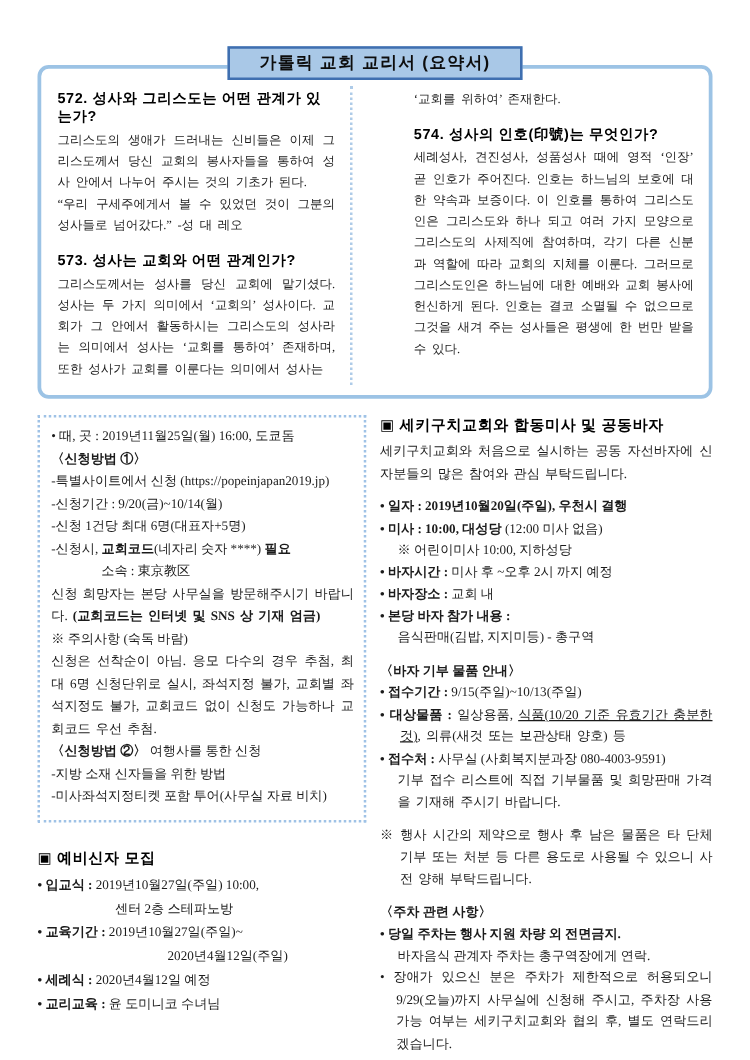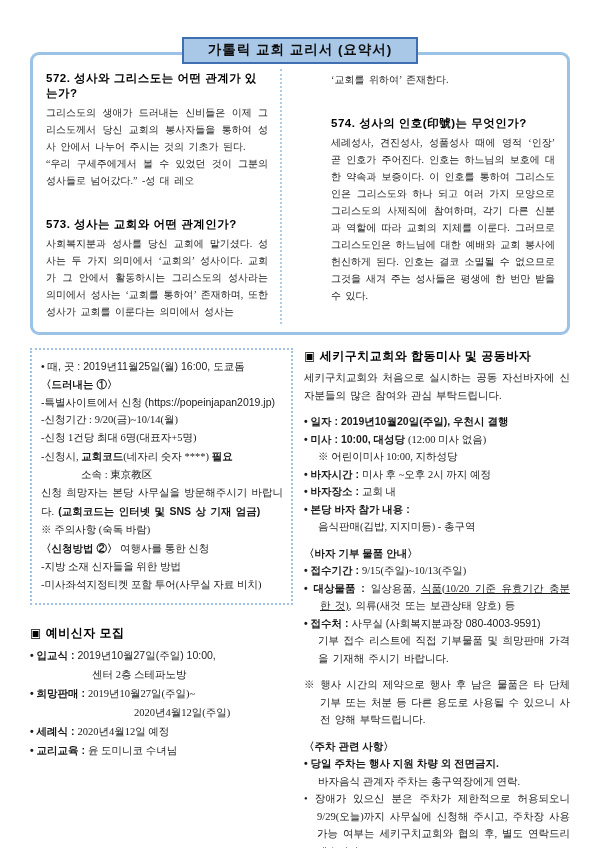--- a/index.html
+++ b/index.html
@@ -1,21 +1,21 @@
 <!DOCTYPE html>
 <html><head>
 <meta charset="utf-8">
 <style>
   html,body { margin:0; padding:0; background:#e8e8e8; }
   .page {
     width:600px; height:848px; margin:0 auto; background:#ffffff;
     position:relative; overflow:hidden; color:#1b1b1b;
     font-family:"Liberation Serif","DejaVu Serif",serif;
   }
-  .sans { font-family:Liberation Sans, sans-serif; }
+  .sans { font-family:Liberation Serif, serif; }
   .serif { font-family:"Liberation Serif","DejaVu Serif",serif; }
   .b { font-weight:bold; }
   .u { text-decoration:underline; }
 
   
   .title-wrap { position:relative; z-index:2; text-align:center; padding-top:37px; margin-bottom:-12px; }
   .title-box {
     display:inline-block; background:#a9c8e7; border:2px solid #3f6fb0;
     padding:2px 24px 3px; font-family:"Liberation Sans","DejaVu Sans",sans-serif;
     font-weight:bold; font-size:13.5px; color:#0d0d0d; letter-spacing:1px;
@@ -26,21 +26,21 @@
     margin:0 30px; border:3px solid #9cc3e5; border-radius:9px;
     display:flex; padding:14px 0 8px; background:#fff; position:relative; z-index:1;gap:36px;
   }
   .main-box .col { width:50%; box-sizing:border-box; padding:2px 12px 4px 13px; }
   .main-box .col.left { border-right:2px dotted #aecbe8; }
   .qa-heading {
     margin:0 0 3px; font-family:"Liberation Sans","DejaVu Sans",sans-serif;
     font-weight:bold; font-size:11.5px; letter-spacing:0.5px; color:#000;
   }
   .qa-body { margin:0; font-size:10px; line-height:17px; text-align:justify; word-spacing:2px; }
-  .gap12 { margin-top:28px; }
+  .gap12 { margin-top:12px; }
 
   
   .content-row { display:flex; margin:13px 30px 0; gap:11px; }
   .left-col  { width:263px; flex:none; }
   .right-col { flex:1; min-width:0; }
 
   .dotted-box { border:2px dotted #9fc2e6; padding:7px 8px 9px 9px; }
   .sec-heading {
     margin:0 0 4px; font-family:"Liberation Sans","DejaVu Sans",sans-serif;
     font-weight:bold; font-size:12px; letter-spacing:0.5px; color:#000;
@@ -68,53 +68,54 @@
   <div class="title-wrap">
     <div class="title-box">가톨릭 교회 교리서 (요약서)</div>
   </div>
 
   <div class="main-box">
     <div class="col left">
       <p class="qa-heading">572. 성사와 그리스도는 어떤 관계가 있는가?</p>
       <p class="qa-body">그리스도의 생애가 드러내는 신비들은 이제 그리스도께서 당신 교회의 봉사자들을 통하여 성사 안에서 나누어 주시는 것의 기초가 된다.</p>
       <p class="qa-body">“우리 구세주에게서 볼 수 있었던 것이 그분의 성사들로 넘어갔다.” -성 대 레오</p>
       <p class="qa-heading gap12">573. 성사는 교회와 어떤 관계인가?</p>
-      <p class="qa-body">사회복지분과 성사를 당신 교회에 맡기셨다. 성사는 두 가지 의미에서 ‘교회의’ 성사이다. 교회가 그 안에서 활동하시는 그리스도의 성사라는 의미에서 성사는 ‘교회를 통하여’ 존재하며, 또한 성사가 교회를 이룬다는 의미에서 성사는</p>
+      <p class="qa-body">그리스도께서는 성사를 당신 교회에 맡기셨다. 성사는 두 가지 의미에서 ‘교회의’ 성사이다. 교회가 그 안에서 활동하시는 그리스도의 성사라는 의미에서 성사는 ‘교회를 통하여’ 존재하며, 또한 성사가 교회를 이룬다는 의미에서 성사는</p>
     </div>
     <div class="col">
       <p class="qa-body">‘교회를 위하여’ 존재한다.</p>
       <p class="qa-heading gap12">574. 성사의 인호(印號)는 무엇인가?</p>
       <p class="qa-body">세례성사, 견진성사, 성품성사 때에 영적 ‘인장’ 곧 인호가 주어진다. 인호는 하느님의 보호에 대한 약속과 보증이다. 이 인호를 통하여 그리스도인은 그리스도와 하나 되고 여러 가지 모양으로 그리스도의 사제직에 참여하며, 각기 다른 신분과 역할에 따라 교회의 지체를 이룬다. 그러므로 그리스도인은 하느님에 대한 예배와 교회 봉사에 헌신하게 된다. 인호는 결코 소멸될 수 없으므로 그것을 새겨 주는 성사들은 평생에 한 번만 받을 수 있다.</p>
     </div>
   </div>
 
   <div class="content-row">
 
     <div class="left-col">
 
       <div class="dotted-box">
         <p class="line sans">• 때, 곳 : 2019년11월25일(월) 16:00, 도쿄돔</p>
-        <p class="line sans b">〈드러내는 ①〉</p>
+        <p class="line sans b">〈신청방법 ①〉</p>
         <p class="line sans">-특별사이트에서 신청 (https://popeinjapan2019.jp)</p>
         <p class="line serif">-신청기간 : 9/20(금)~10/14(월)</p>
         <p class="line serif">-신청 1건당 최대 6명(대표자+5명)</p>
         <p class="line serif"><span>-신청시, </span><span class="sans b">교회코드</span><span>(네자리 숫자 ****) </span><span class="sans b">필요</span></p>
         <p class="line serif ind40">소속 :  東京教区</p>
         <p class="line serif just"><span>신청 희망자는 본당 사무실을 방문해주시기 바랍니다. </span><span class="sans b">(교회코드는 인터넷 및 SNS 상 기재 엄금)</span></p>
         <p class="line serif">※ 주의사항 (숙독 바람)</p>
+        <p class="line serif just">신청은 선착순이 아님. 응모 다수의 경우 추첨, 최대 6명 신청단위로 실시, 좌석지정 불가, 교회별 좌석지정도 불가, 교회코드 없이 신청도 가능하나 교회코드 우선 추첨.</p>
         <p class="line serif"><span class="sans b">〈신청방법 ②〉</span><span> 여행사를 통한 신청</span></p>
         <p class="line serif">-지방 소재 신자들을 위한 방법</p>
         <p class="line serif">-미사좌석지정티켓 포함 투어(사무실 자료 비치)</p>
       </div>
 
       <div class="catechumen">
         <p class="sec-heading">▣ 예비신자 모집</p>
         <p class="line"><span class="sans b">• 입교식 : </span><span class="sans">2019년10월27일(주일) 10:00,</span></p>
         <p class="line serif cind60">센터 2층 스테파노방</p>
-        <p class="line"><span class="sans b">• 희망판매 : </span><span class="serif">2019년10월27일(주일)~</span></p>
+        <p class="line"><span class="sans b">• 교육기간 : </span><span class="serif">2019년10월27일(주일)~</span></p>
         <p class="line serif cind100">2020년4월12일(주일)</p>
         <p class="line"><span class="sans b">• 세례식 : </span><span class="serif">2020년4월12일 예정</span></p>
         <p class="line"><span class="sans b">• 교리교육 : </span><span class="serif">윤 도미니코 수녀님</span></p>
 
       </div>
 
     </div>
 
     <div class="right-col bazaar">
       <p class="sec-heading">▣ 세키구치교회와 합동미사 및 공동바자</p>

